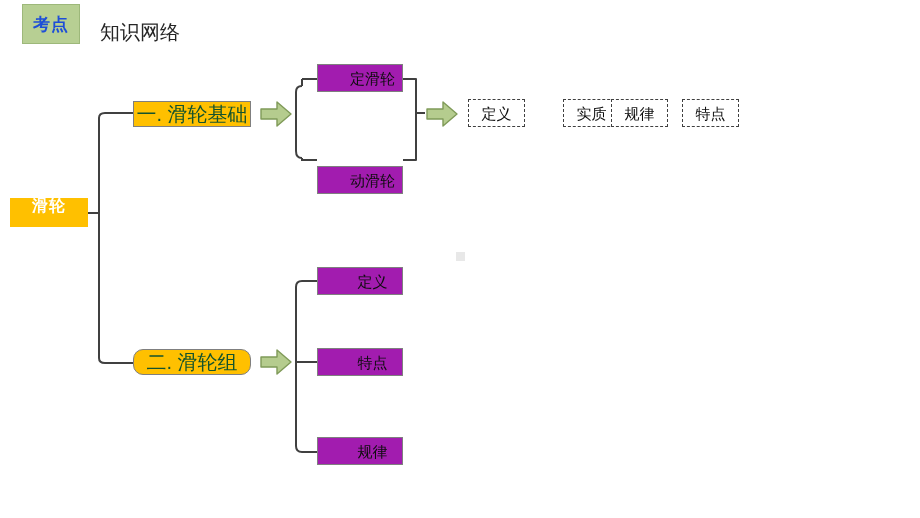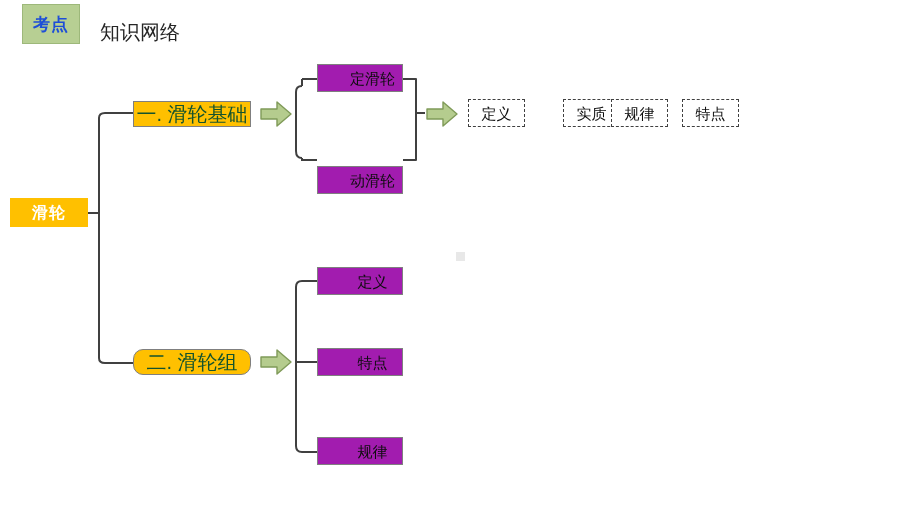--- a/index.html
+++ b/index.html
@@ -51,21 +51,20 @@
 
   
   #root-node {
     position: absolute;
     left: 10px;
     top: 198px;
     width: 78px;
     height: 29px;
     background: #ffc000;
     display: flex;
-    align-items: center;
     justify-content: center;
   }
   #root-node .root-text {
     color: #ffffff;
     font-size: 16px;
     font-weight: bold;
     letter-spacing: 1px;
     line-height: 1;
   }
 

